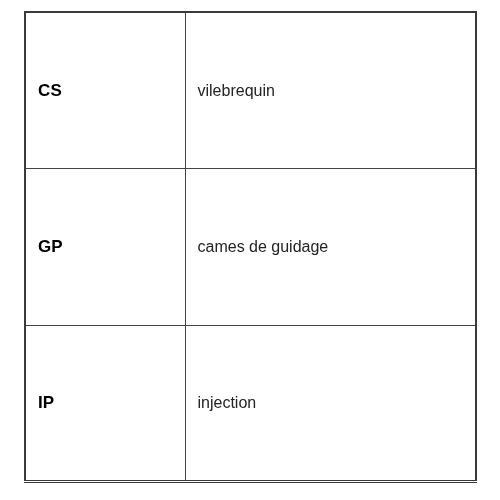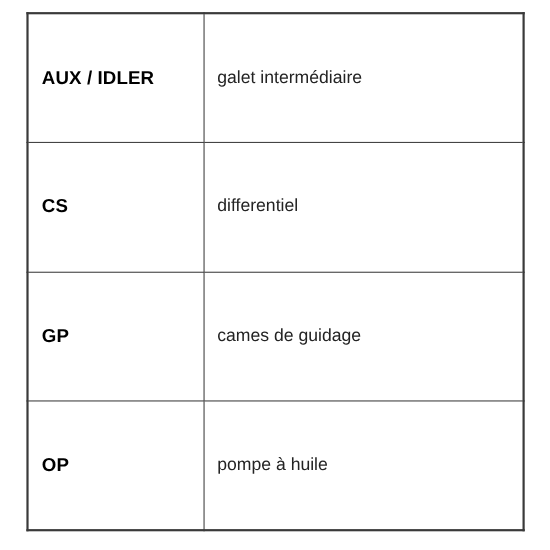--- a/index.html
+++ b/index.html
@@ -84,41 +84,37 @@
 
 <div id="page">
 
   <table id="abbrev-table">
     <colgroup>
       <col class="col-abbr">
       <col class="col-term">
     </colgroup>
     <tbody>
 
-      <tr>
-        <td class="cell-abbr">AUX / IDLER</td>
-        <td class="cell-term">galet intermédiaire</td>
-      </tr>
 
 
 
       <tr>
         <td class="cell-abbr">CS</td>
-        <td class="cell-term">differentiel</td>
+        <td class="cell-term">vilebrequin</td>
       </tr>
 
       <tr>
         <td class="cell-abbr">GP</td>
         <td class="cell-term">cames de guidage</td>
       </tr>
 
+      <tr class="group-end">
+        <td class="cell-abbr">IP</td>
+        <td class="cell-term">injection</td>
+      </tr>
 
-      <tr>
-        <td class="cell-abbr">OP</td>
-        <td class="cell-term">pompe à huile</td>
-      </tr>
 
 
 
     </tbody>
   </table>
 
 </div>
 
 </body></html>

